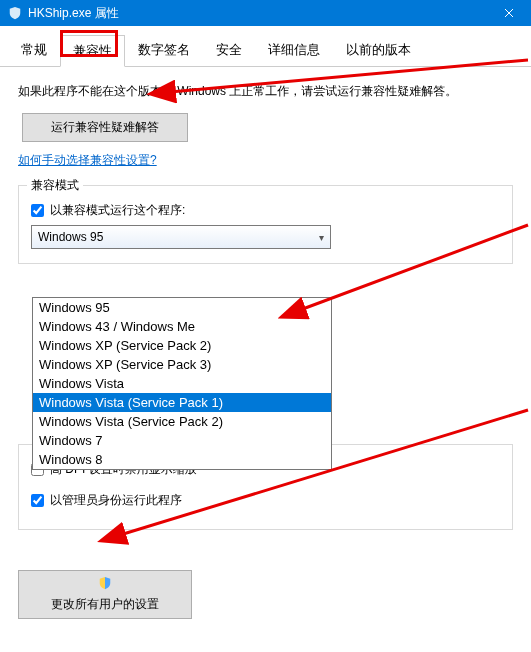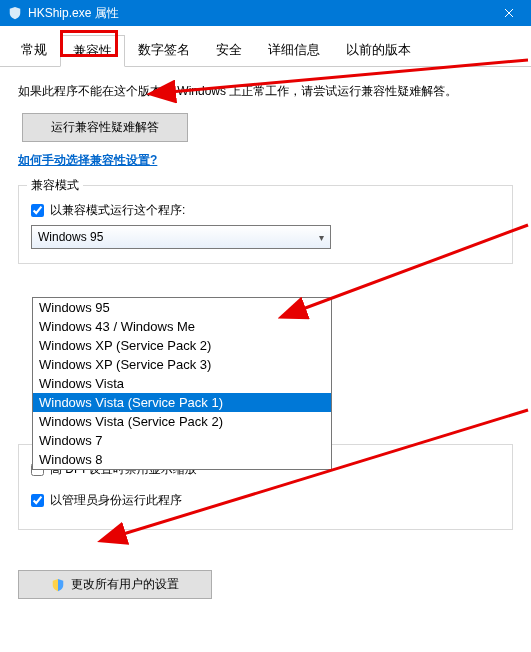--- a/index.html
+++ b/index.html
@@ -13,38 +13,38 @@
     .tab { padding: 6px 12px; cursor: pointer; border: 1px solid transparent; }
     .tab.active { border: 1px solid #ccc; border-bottom: 1px solid #fff; background: #fff; position: relative; top: 1px; }
     .tab-highlight { position: absolute; border: 3px solid #e60000; pointer-events: none; }
     
     .content { padding: 14px 18px; font-size: 12px; color: #000; }
     .desc { line-height: 1.7; margin-bottom: 12px; }
     
     .btn { display: inline-block; background: #e1e1e1; border: 1px solid #adadad; padding: 5px 28px; font-size: 12px; cursor: pointer; }
     .btn-wrapper { margin: 6px 0 10px 4px; }
     
-    .link { color: #0066cc; text-decoration: underline; cursor: pointer; display: inline-block; margin-bottom: 16px; font-weight: bold; }
+    .link { color: #0066cc; text-decoration: underline; cursor: pointer; display: inline-block; margin-bottom: 16px; }
     
     .fieldset { border: 1px solid #d9d9d9; padding: 10px 12px 14px 12px; margin-bottom: 8px; position: relative; }
     .fieldset-legend { position: absolute; top: -9px; left: 8px; background: #fff; padding: 0 4px; font-size: 12px; }
     
     .checkbox-row { display: flex; align-items: center; margin: 6px 0; }
     .checkbox-row input[type=checkbox] { margin-right: 6px; width: 13px; height: 13px; }
     
     .combo { width: 300px; height: 24px; border: 1px solid #7a7a7a; background: linear-gradient(#fff,#e8f0fa); display: flex; align-items: center; justify-content: space-between; padding: 0 6px; font-size: 12px; margin-top: 6px; cursor: pointer; }
     .combo-arrow { font-size: 10px; color: #555; }
     
     .dropdown { position: absolute; width: 300px; border: 1px solid #767676; background: #fff; z-index: 10; font-size: 13px; }
     .dropdown-item { padding: 2px 6px; cursor: pointer; }
     .dropdown-item.selected { background: #0078d7; color: #ffffff; }
     
     .fieldset2 { border: 1px solid #d9d9d9; padding: 10px 12px 14px 12px; margin-bottom: 0; position: relative; margin-top: 180px; }
     
-    .shield-btn { display: inline-flex; align-items: center; background: #e1e1e1; border: 1px solid #adadad; padding: 5px 32px; font-size: 12px; cursor: pointer; gap: 6px; }
+    .shield-btn { display: inline-flex; align-items: center; background: #e1e1e1; border: 1px solid #adadad; padding: 5px 32px; font-size: 12px; cursor: pointer; gap: 6px; flex-direction: column; }
     .shield-icon-inner { width: 14px; height: 14px; }
     
     svg.annot { position: absolute; top: 0; left: 0; width: 531px; height: 652px; pointer-events: none; z-index: 30; }
   </style>
 </head>
 <body>
 
 <div class="titlebar">
   <span class="titlebar-icon">
     <svg viewBox="0 0 16 16" width="14" height="14">

